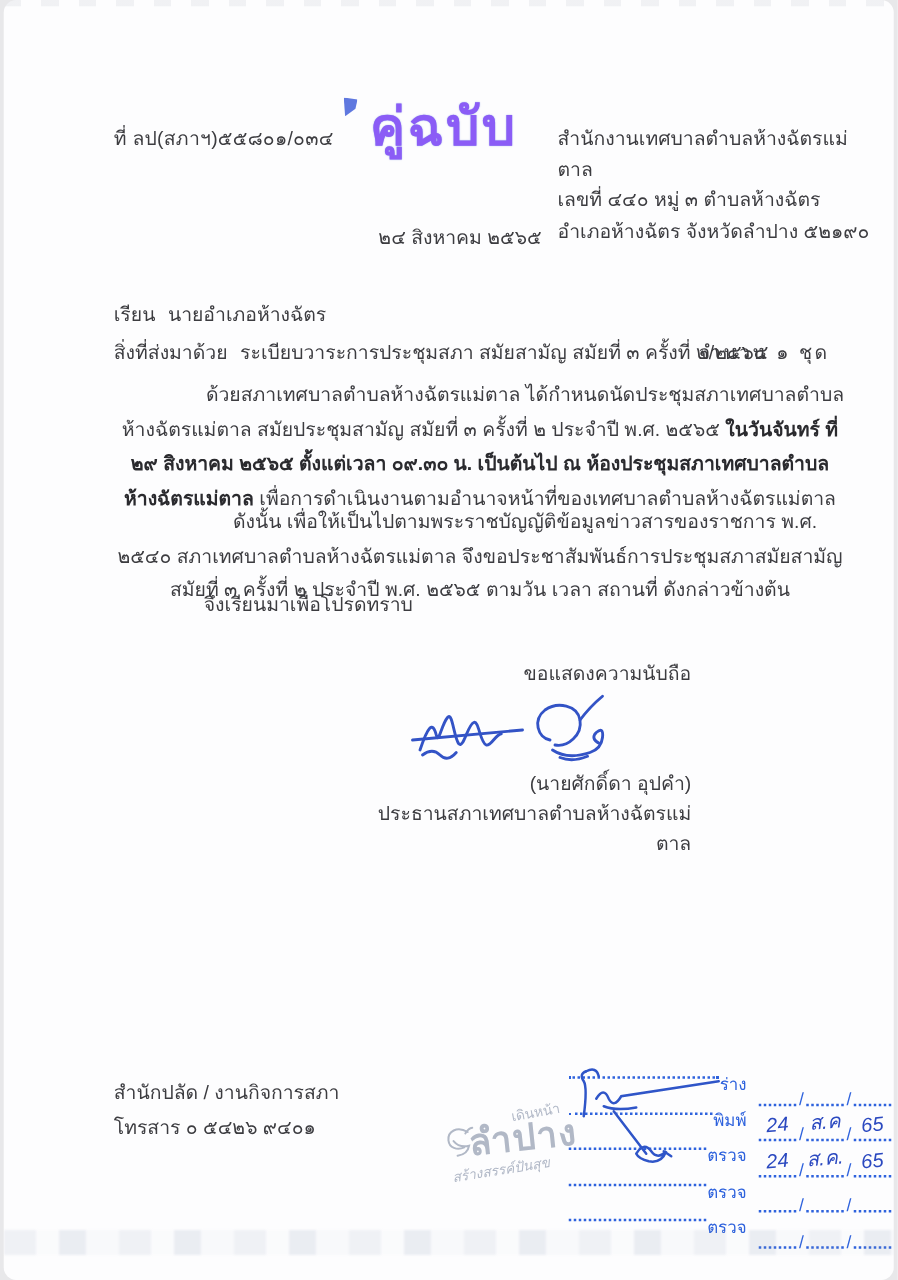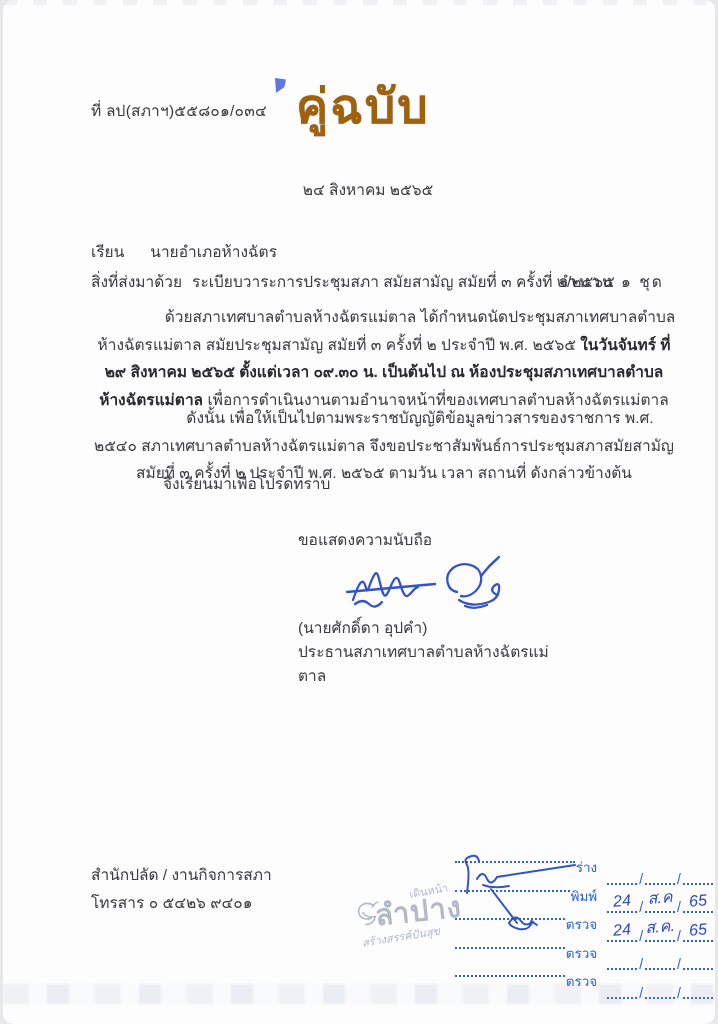--- a/index.html
+++ b/index.html
@@ -6,42 +6,42 @@
   .page{
     position:relative;width:712px;height:1024px;margin:0 auto;
     background:#fdfdfe;overflow:hidden;
     font-family:Liberation Sans, sans-serif;
     color:#3c3c40;font-size:15.5px;border-radius:10px;
   }
   .abs{position:absolute;}
   
   .ref-no{left:88px;top:98px;letter-spacing:.2px;}
   .dup-stamp{
-    left:293px;top:68px;font-size:48px;font-weight:bold;color:#a16207;
+    left:293px;top:68px;font-size:42px;font-weight:bold;color:#8b5cf6;
     letter-spacing:2px;text-shadow:0 0 1px rgba(30,63,210,.55);
   }
   .stamp-blob{left:272px;top:78px;width:11px;height:15px;background:#2a4bd4;
     opacity:.75;clip-path:polygon(0 0,100% 10%,85% 60%,10% 100%);}
   .addr{left:443px;top:100px;width:260px;line-height:24.5px;}
   .date-line{left:0;top:177px;width:730px;text-align:center;}
   .subject{left:88px;top:209px;width:620px;}
   .subject .lbl{margin-right:14px;}
   .to{left:88px;top:239px;}
-  .to .lbl{margin-right:26px;}
+  .to .lbl{margin-right:10px;}
   .enclosure{left:88px;top:269px;width:620px;}
   .enclosure .lbl{margin-right:10px;}
   .enclosure .count{position:absolute;left:468px;top:0;letter-spacing:2px;}
   
   .para{left:88px;width:586px;line-height:27.5px;text-indent:72px;text-align:center;}
   .p1{top:303px;}
   .p2{top:404px;}
   .bold{font-weight:bold;color:#2a2a2e;}
   .closing{left:160px;top:471px;}
   
-  .signoff{left:295px;top:528px;width:272px;text-align:left;line-height:24px;}
+  .signoff{left:278px;top:528px;width:272px;text-align:right;line-height:24px;}
   .signoff svg{display:block;margin:2px auto -2px auto;}
   
   .footer{left:88px;top:861px;line-height:28px;}
   
   .prov-stamp{left:350px;top:884px;width:150px;color:#a9b1c1;
     transform:rotate(-6deg);opacity:.9;line-height:1;}
   .prov-top{font-size:11px;margin-left:58px;transform:rotate(-4deg);}
   .prov-main{font-size:29px;font-weight:bold;letter-spacing:1px;margin-left:22px;margin-top:1px;}
   .prov-bottom{font-size:11px;font-style:italic;margin-left:6px;margin-top:2px;transform:rotate(-3deg);}
   .prov-swirl{position:absolute;left:0;top:8px;}
@@ -72,20 +72,25 @@
 <body>
 
 <div class="page">
 
   <div class="abs scan-top"></div>
 
   <div class="abs ref-no">ที่  ลป(สภาฯ)๕๕๘๐๑/๐๓๔</div>
   <div class="abs stamp-blob"></div>
   <div class="abs dup-stamp">คู่ฉบับ</div>
 
+  <div class="abs addr">
+    <div>สำนักงานเทศบาลตำบลห้างฉัตรแม่ตาล</div>
+    <div>เลขที่ ๔๔๐  หมู่ ๓  ตำบลห้างฉัตร</div>
+    <div>อำเภอห้างฉัตร จังหวัดลำปาง ๕๒๑๙๐</div>
+  </div>
 
   <div class="abs date-line">๒๔  สิงหาคม  ๒๕๖๕</div>
 
 
   <div class="abs to">
     <span class="lbl">เรียน</span><span>นายอำเภอห้างฉัตร</span>
   </div>
 
   <div class="abs enclosure">
     <span class="lbl">สิ่งที่ส่งมาด้วย</span><span>ระเบียบวาระการประชุมสภา สมัยสามัญ สมัยที่ ๓ ครั้งที่ ๒/๒๕๖๕</span>

